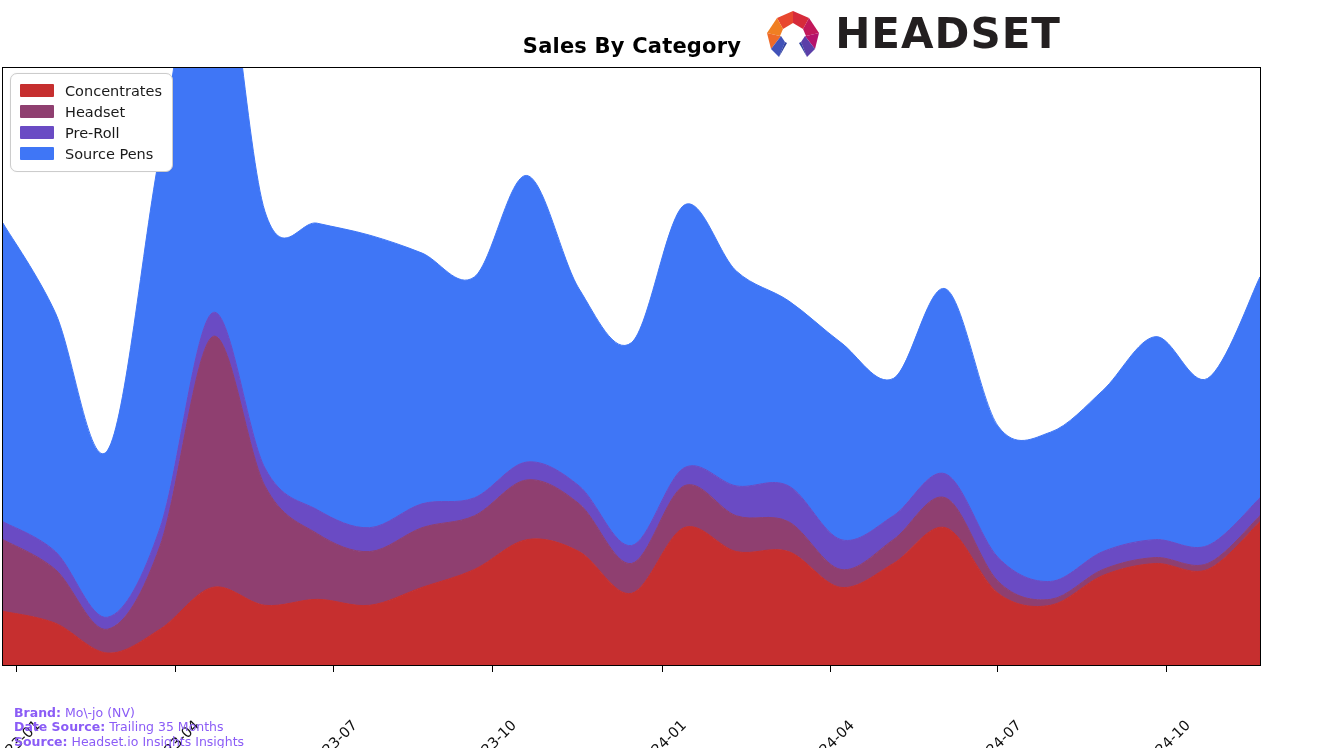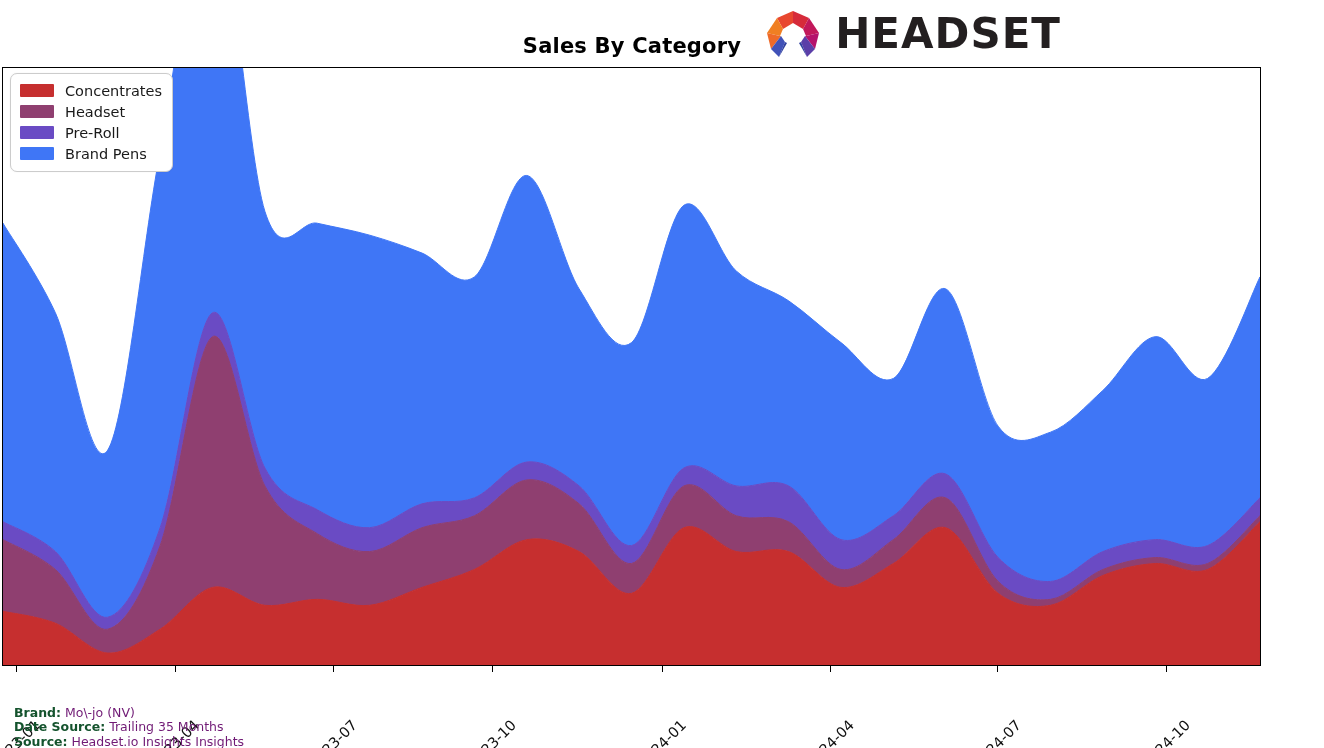--- a/index.html
+++ b/index.html
@@ -73,22 +73,22 @@
   }
   .xtick .ticklabel-inner{display:block;transform:translateX(-100%);}
 
   
   .footer{
     position:absolute;left:14px;top:706px;
     font-size:12.5px;line-height:14.4px;
     white-space:nowrap;z-index:6;
   }
   .footer-row{display:block;}
-  .footer-key{font-weight:bold;color:#14532d;}
-  .footer-val{color:#701a75;}
+  .footer-key{font-weight:bold;color:#8b5cf6;}
+  .footer-val{color:#8b5cf6;}
 </style>
 </head>
 <body>
 
 <div id="root">
 
   <div class="chart-title">Sales By Category</div>
 
   <div class="brand-logo">
     <svg class="brand-mark" viewBox="0 0 64 50">
@@ -125,21 +125,21 @@
     <div class="legend-row">
       <span class="legend-swatch" style="background: rgb(143, 63, 112);"></span>
       <span class="legend-label">Headset</span>
     </div>
     <div class="legend-row">
       <span class="legend-swatch" style="background: rgb(106, 75, 196);"></span>
       <span class="legend-label">Pre-Roll</span>
     </div>
     <div class="legend-row">
       <span class="legend-swatch" style="background: rgb(63, 118, 246);"></span>
-      <span class="legend-label">Brand Pens</span>
+      <span class="legend-label">Source Pens</span>
     </div>
   </div>
 
   <div class="xticks">
       <div class="xtick" style="left: 16px;">
         <span class="tickmark"></span>
         <span class="ticklabel">
           <span class="ticklabel-inner">2023-01</span>
         </span>
       </div>

